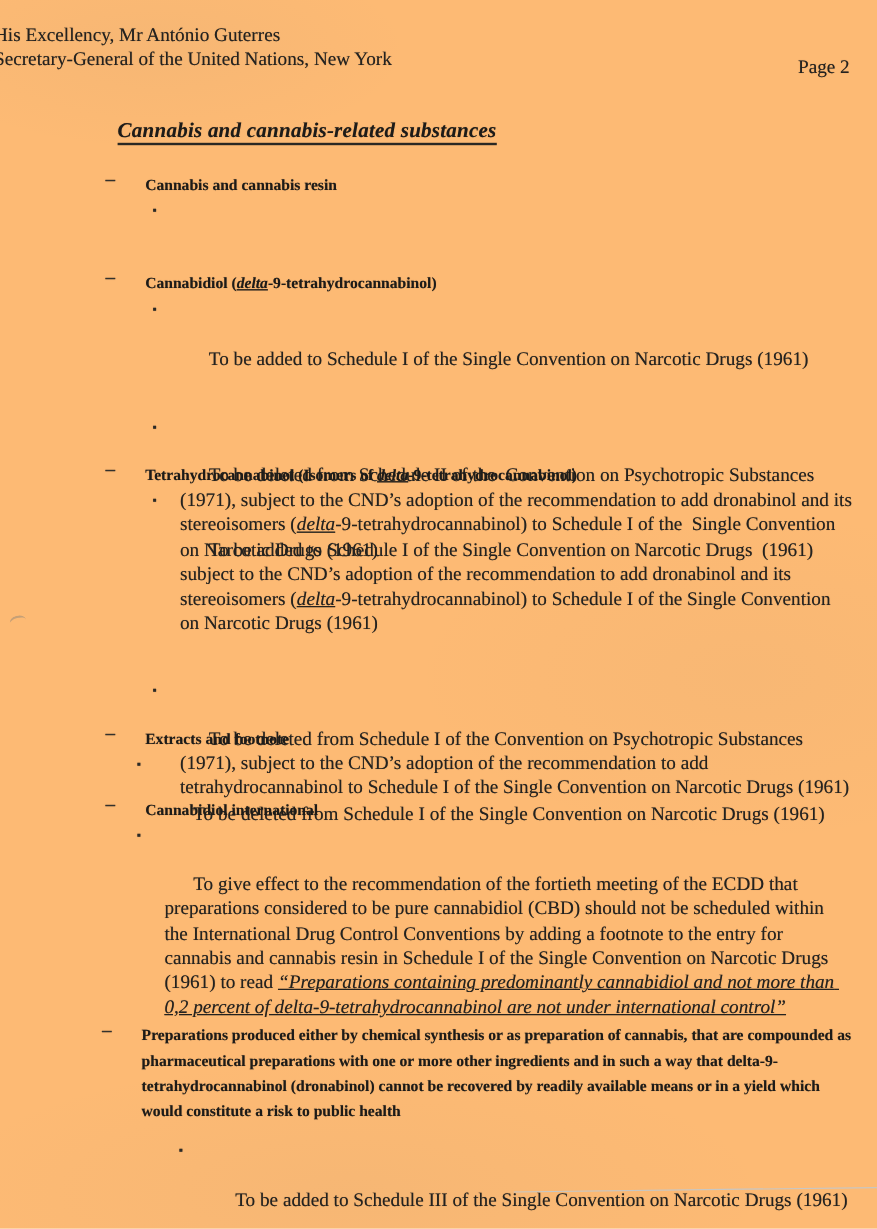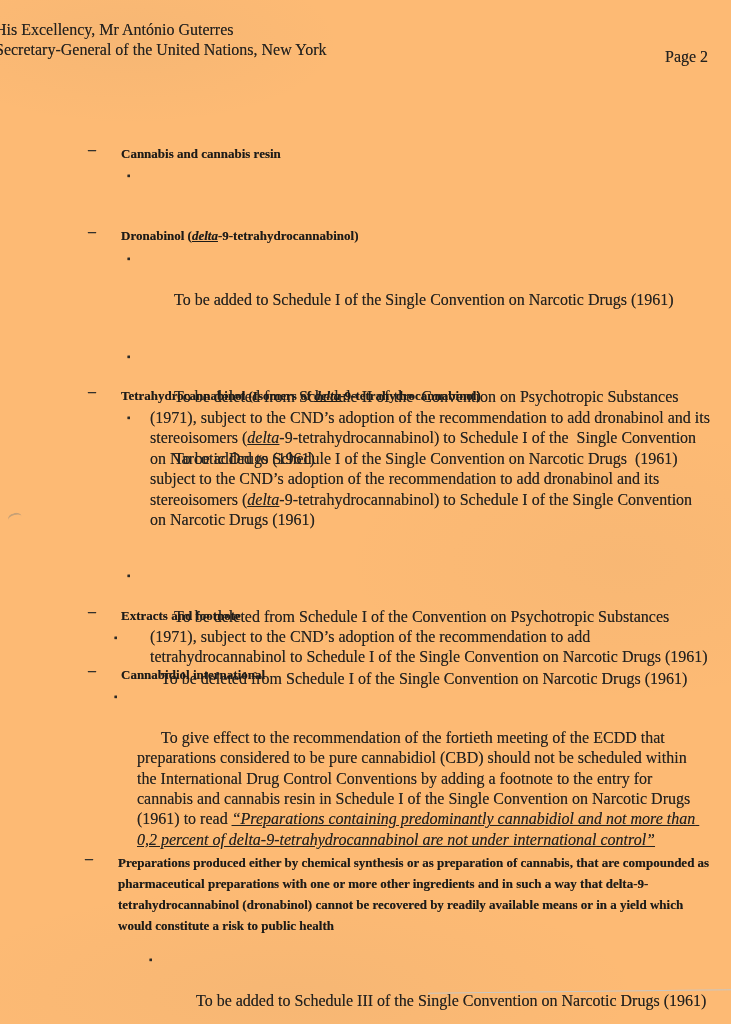--- a/index.html
+++ b/index.html
@@ -97,32 +97,33 @@
 
 <div class="page">
 
   <div class="hdr">
     <div>His Excellency, Mr António Guterres</div>
     <div>Secretary-General of the United Nations, New York</div>
   </div>
 
   <div class="pagenum">Page 2</div>
 
+  <h1 class="title">Cannabis and cannabis-related substances</h1>
 
   <div class="sec" style="top:143px">
     <span class="dash">–</span>
     <h2>Cannabis and cannabis resin</h2>
     <div class="bullet mt2">
       <span class="sq">▪</span>
     </div>
   </div>
 
   <div class="sec" style="top:225px">
     <span class="dash">–</span>
-    <h2><span>Dronabinol (</span><span class="it">delta</span><span>-9-tetrahydrocannabinol)</span></h2>
+    <h2><span>Cannabidiol (</span><span class="it">delta</span><span>-9-tetrahydrocannabinol)</span></h2>
     <div class="bullet mt3 w600">
       <span class="sq">▪</span>
       <p>To be added to Schedule I of the Single Convention on Narcotic Drugs (1961)</p>
     </div>
     <div class="bullet mt16">
       <span class="sq">▪</span>
       <p><span>To be deleted from Schedule II of the  Convention on Psychotropic Substances (1971), subject to the CND’s adoption of the recommendation to add dronabinol and its stereoisomers (</span><span class="it">delta</span><span>-9-tetrahydrocannabinol) to Schedule I of the  Single Convention on Narcotic Drugs (1961)</span></p>
     </div>
   </div>
 

